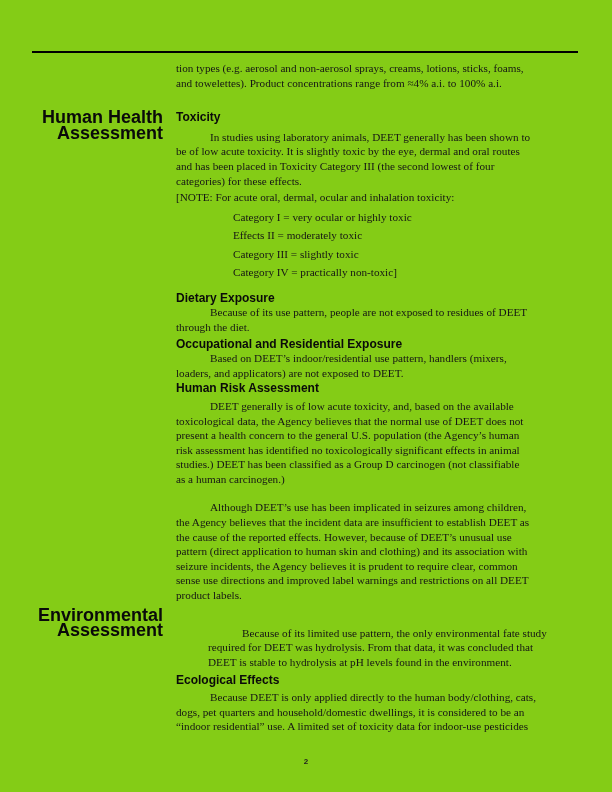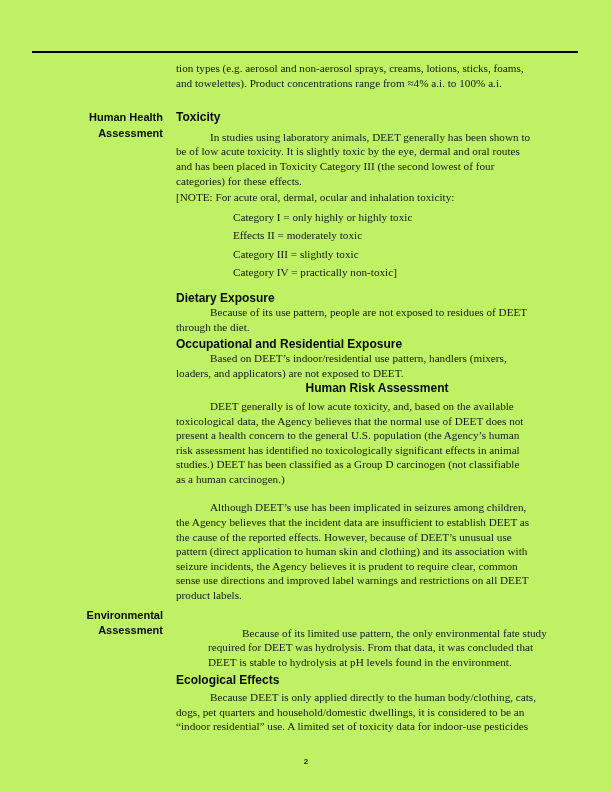--- a/index.html
+++ b/index.html
@@ -1,44 +1,44 @@
 <!DOCTYPE html>
 <html><head>
 <meta charset="utf-8">
 <style>
   html,body{margin:0;padding:0;background:#e8e8e8;}
   .page{
-    position:relative;width:612px;height:792px;background:#bef264;
+    position:relative;width:612px;height:792px;background:#84cc16;
     font-family:"Liberation Serif","DejaVu Serif",serif;color:#151515;
     overflow:hidden;margin:0 auto;box-shadow:0 0 4px rgba(0,0,0,.25);
   }
   .rule{position:absolute;left:32px;top:51px;width:546px;height:2px;background:#000;}
   .content{position:absolute;left:36px;top:53px;width:542px;}
   .row{display:flex;align-items:flex-start;}
   .margin-col{flex:0 0 140px;width:140px;text-align:right;padding-right:13px;box-sizing:border-box;}
   .body-col{flex:1;min-width:0;font-size:11.2px;line-height:14.6px;}
   .ln{white-space:nowrap;}
   .para.indent .ln:first-child{text-indent:34px;}
   .subheading{
     font-family:"Liberation Sans","DejaVu Sans",sans-serif;font-weight:bold;
     font-size:12px;line-height:14.6px;margin:0;color:#0a0a0a;
   }
   .margin-heading{
     font-family:"Liberation Sans","DejaVu Sans",sans-serif;font-weight:bold;
-    font-size:11px;line-height:15.5px;color:#0a0a0a;
+    font-size:18px;line-height:15.5px;color:#0a0a0a;
   }
   .row-intro{margin-top:8px;}
   .row-sec1{margin-top:20px;}
   .row-sec2{margin-top:21px;}
   .tox-para{margin-top:5px;}
   .note{margin-top:2px;}
   .catlist{margin-top:3px;margin-left:57px;line-height:18.5px;}
   .h-dietary{margin-top:9px;}
   .h-occupational{margin-top:2px;}
-  .h-risk{margin-top:1px;text-align:center;}
+  .h-risk{margin-top:1px;}
   .risk-p1{margin-top:3px;}
   .risk-p2{margin-top:14px;}
   .fate-para{margin-top:2px;margin-left:32px;}
   .h-ecological{margin-top:4px;}
   .eco-para{margin-top:2px;}
   .mh-env{margin-top:-16px;}
   .pageno{
     position:absolute;top:757px;left:0;width:612px;text-align:center;
     font-family:"Liberation Sans","DejaVu Sans",sans-serif;font-weight:bold;font-size:8px;color:#222;
   }
@@ -72,21 +72,21 @@
 
         <h3 class="subheading h-toxicity">Toxicity</h3>
         <div class="para indent tox-para">
             <div class="ln">In studies using laboratory animals, DEET generally has been shown to</div>
             <div class="ln">be of low acute toxicity.  It is slightly toxic by the eye, dermal and oral routes</div>
             <div class="ln">and has been placed in Toxicity Category III (the second lowest of four</div>
             <div class="ln">categories) for these effects.</div>
           </div>
         <div class="note ln">[NOTE:  For acute oral, dermal, ocular and inhalation toxicity:</div>
         <div class="catlist">
-            <div class="ln">Category I = only highly or highly toxic</div>
+            <div class="ln">Category I = very ocular or highly toxic</div>
             <div class="ln">Effects II = moderately toxic</div>
             <div class="ln">Category III = slightly toxic</div>
             <div class="ln">Category IV = practically non-toxic]</div>
           </div>
 
         <h3 class="subheading h-dietary">Dietary Exposure</h3>
         <div class="para indent">
             <div class="ln">Because of its use pattern, people are not exposed to residues of DEET</div>
             <div class="ln">through the diet.</div>
           </div>

